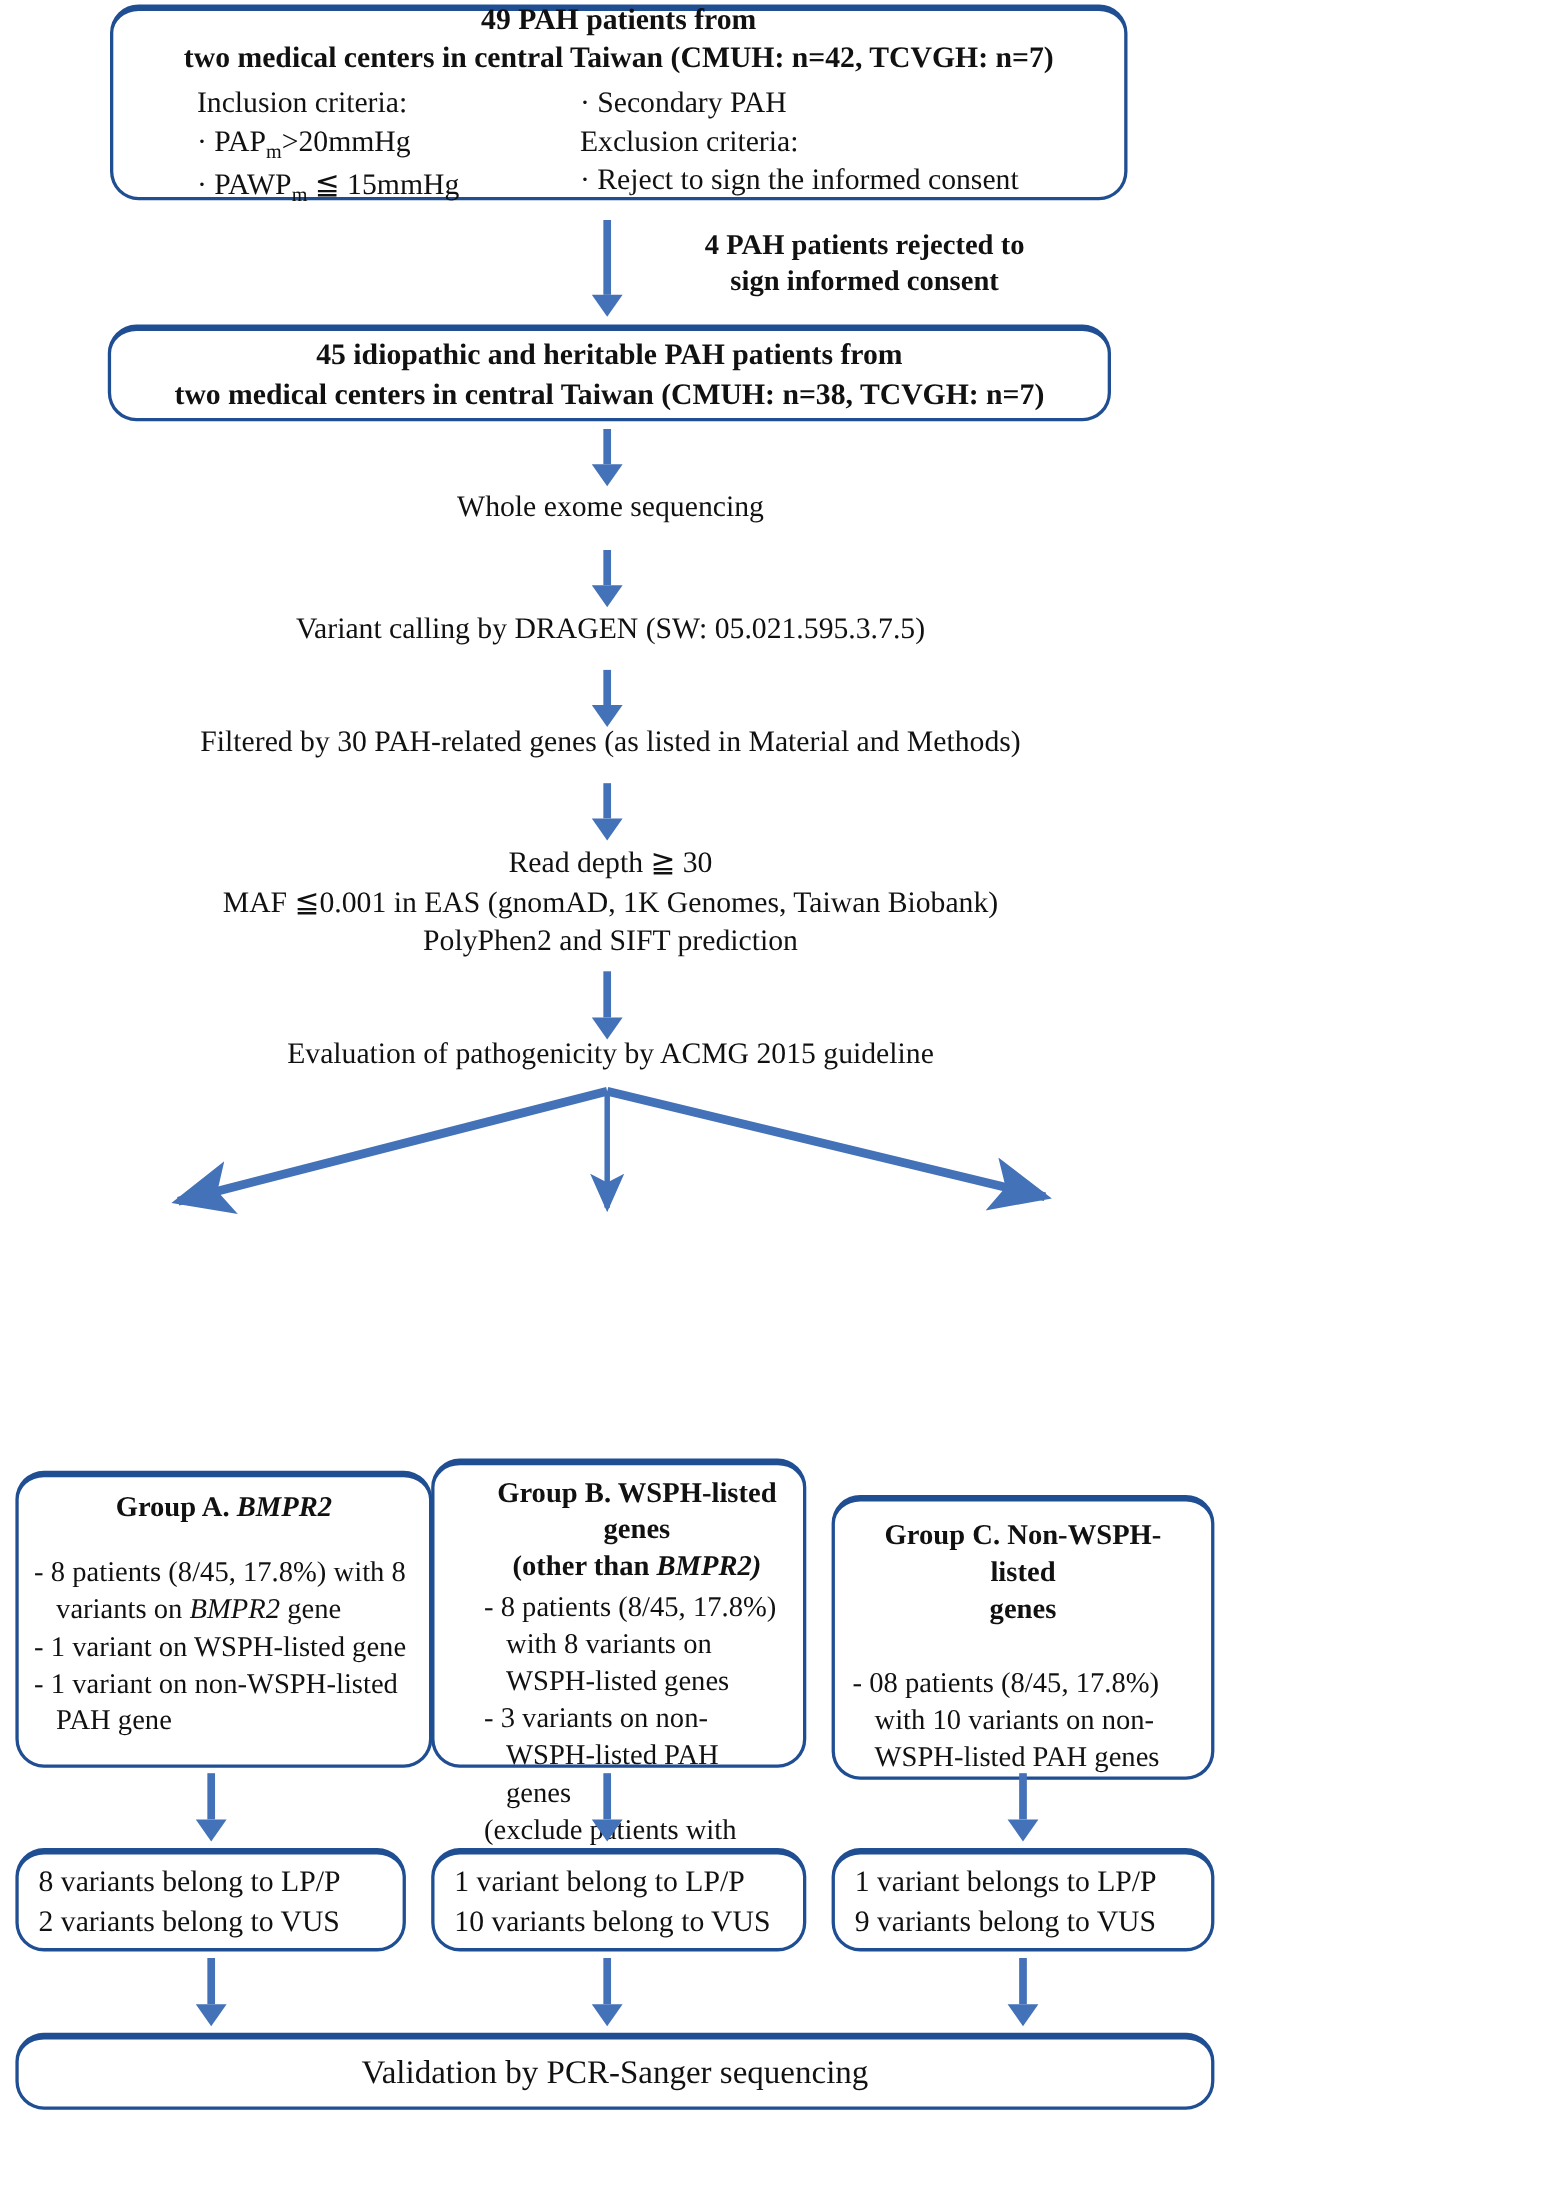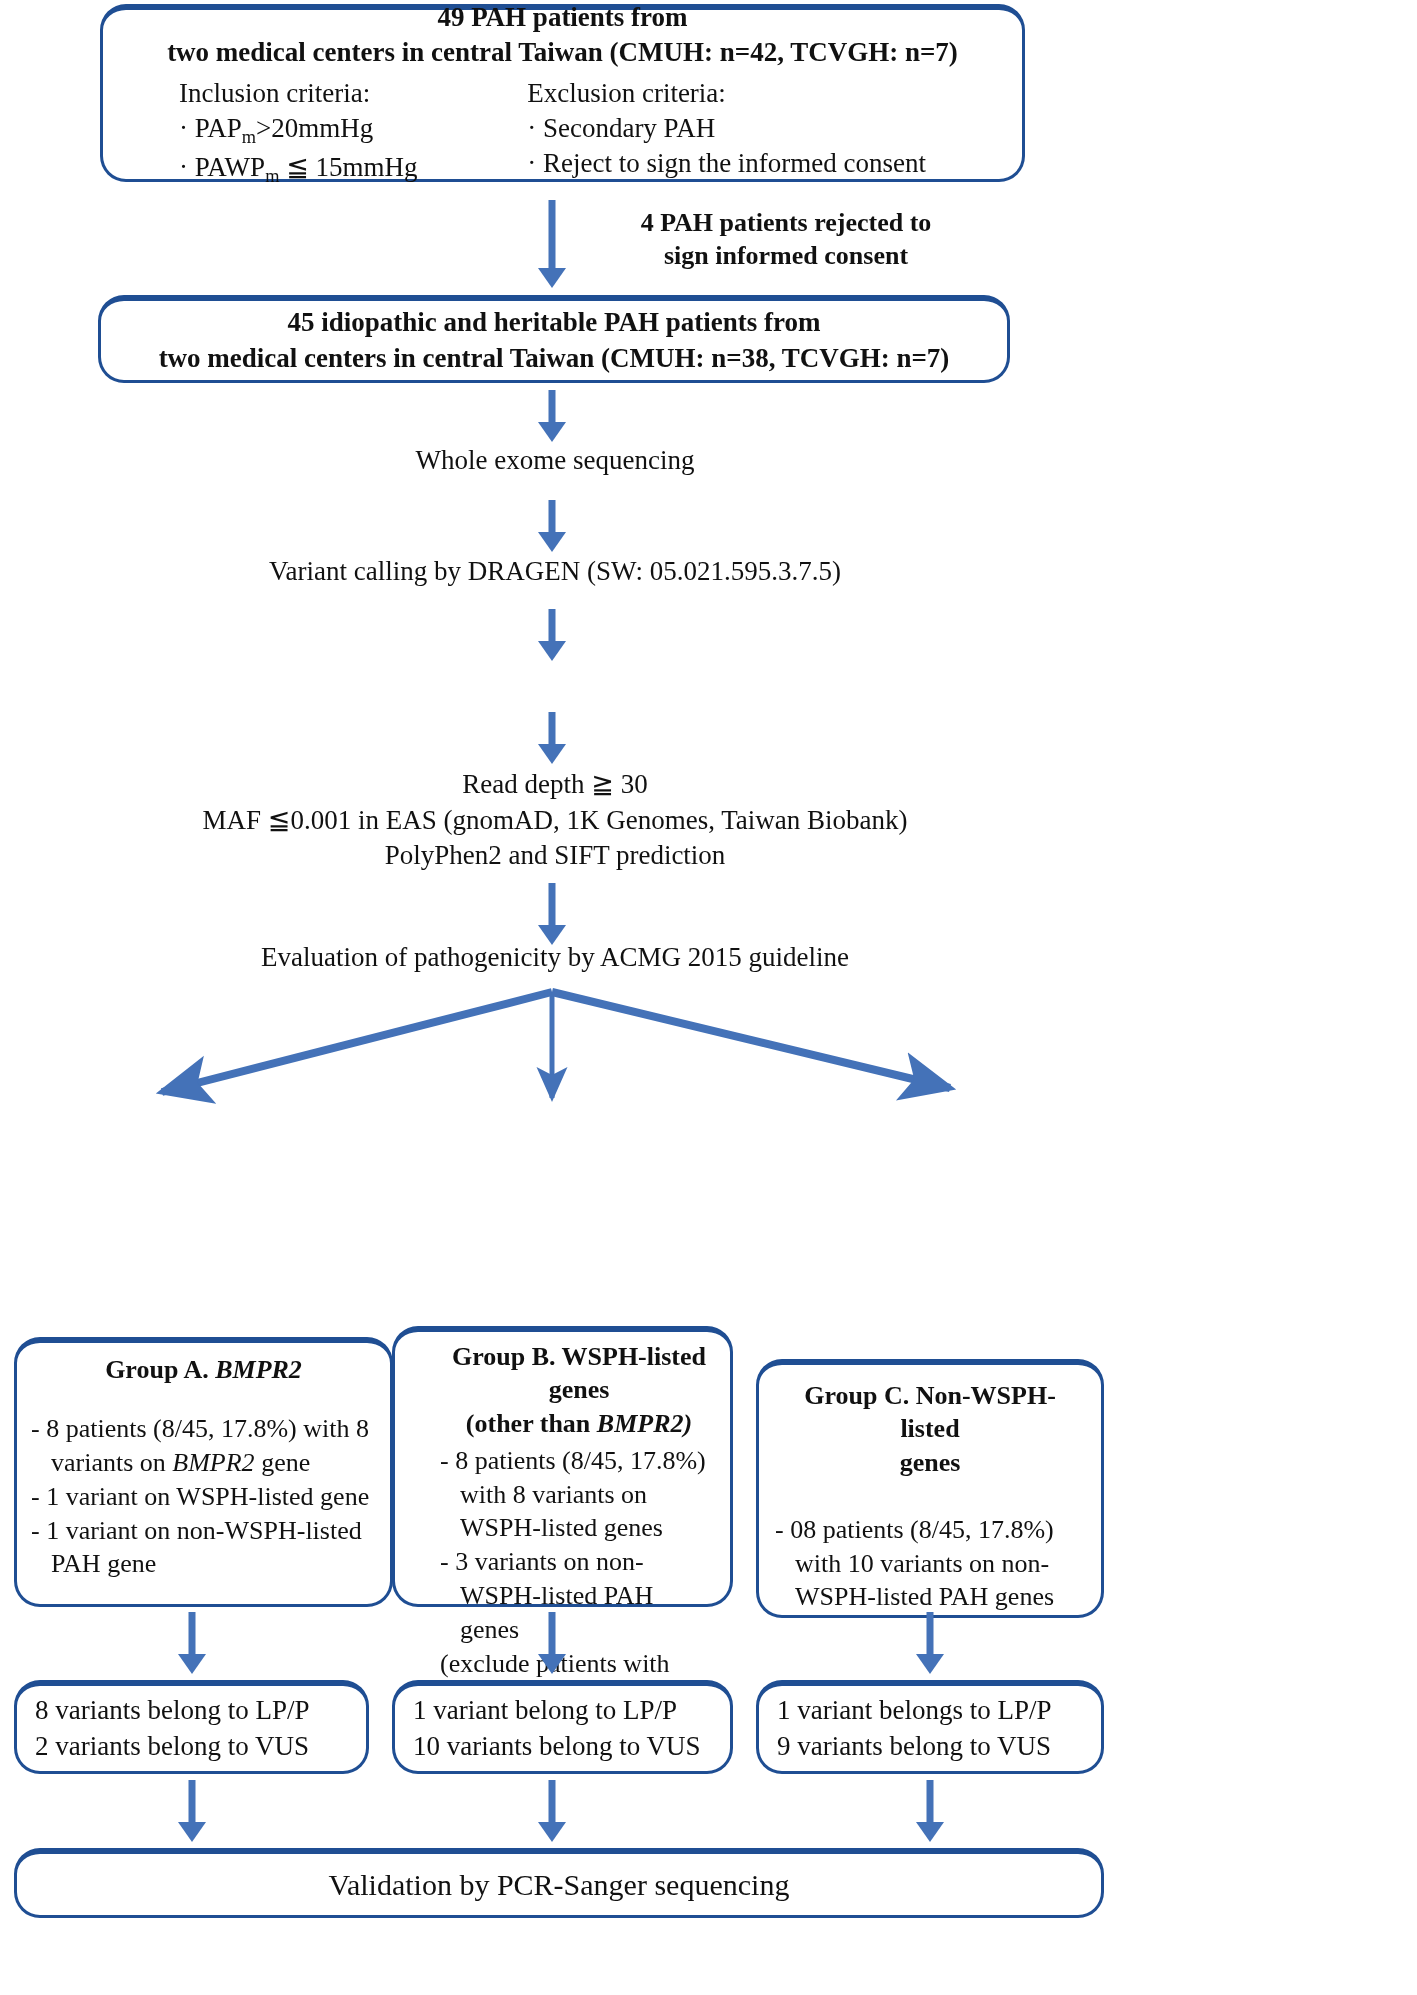--- a/index.html
+++ b/index.html
@@ -98,22 +98,22 @@
         <div style="width:46%; padding-left:58px;">
           <div class="t left">Inclusion criteria:</div>
           <div class="t left">
             <span>· PAP</span><span class="sub">m</span><span>&gt;20mmHg</span>
           </div>
           <div class="t left">
             <span>· PAWP</span><span class="sub">m</span><span> ≦ 15mmHg</span>
           </div>
         </div>
         <div style="width:54%;">
+          <div class="t left">· Secondary PAH</div>
           <div class="t left">Exclusion criteria:</div>
-          <div class="t left">· Secondary PAH</div>
           <div class="t left">· Reject to sign the informed consent</div>
         </div>
       </div>
     </div>
   </div>
 
   <div class="varrow" style="left:538px; top:200px; width:28px; height:88px;">
     <div class="shaft" style="height:68px;"></div>
     <div class="head"></div>
   </div>
@@ -141,20 +141,21 @@
     <div class="head"></div>
   </div>
 
   <div class="plain-text" style="left:0; top:554px; width:1110px;">Variant calling by DRAGEN  (SW: 05.021.595.3.7.5)</div>
 
   <div class="varrow" style="left:538px; top:609px; width:28px; height:52px;">
     <div class="shaft" style="height:32px;"></div>
     <div class="head"></div>
   </div>
 
+  <div class="plain-text" style="left:0; top:657px; width:1110px;">Filtered by 30 PAH-related genes (as listed in Material and Methods)</div>
 
   <div class="varrow" style="left:538px; top:712px; width:28px; height:52px;">
     <div class="shaft" style="height:32px;"></div>
     <div class="head"></div>
   </div>
 
   <div class="plain-text" style="left:0; top:767px; width:1110px;">
     <div>Read depth ≧ 30</div>
     <div>MAF ≦0.001 in EAS (gnomAD, 1K Genomes, Taiwan Biobank)</div>
     <div>PolyPhen2 and SIFT  prediction</div>

